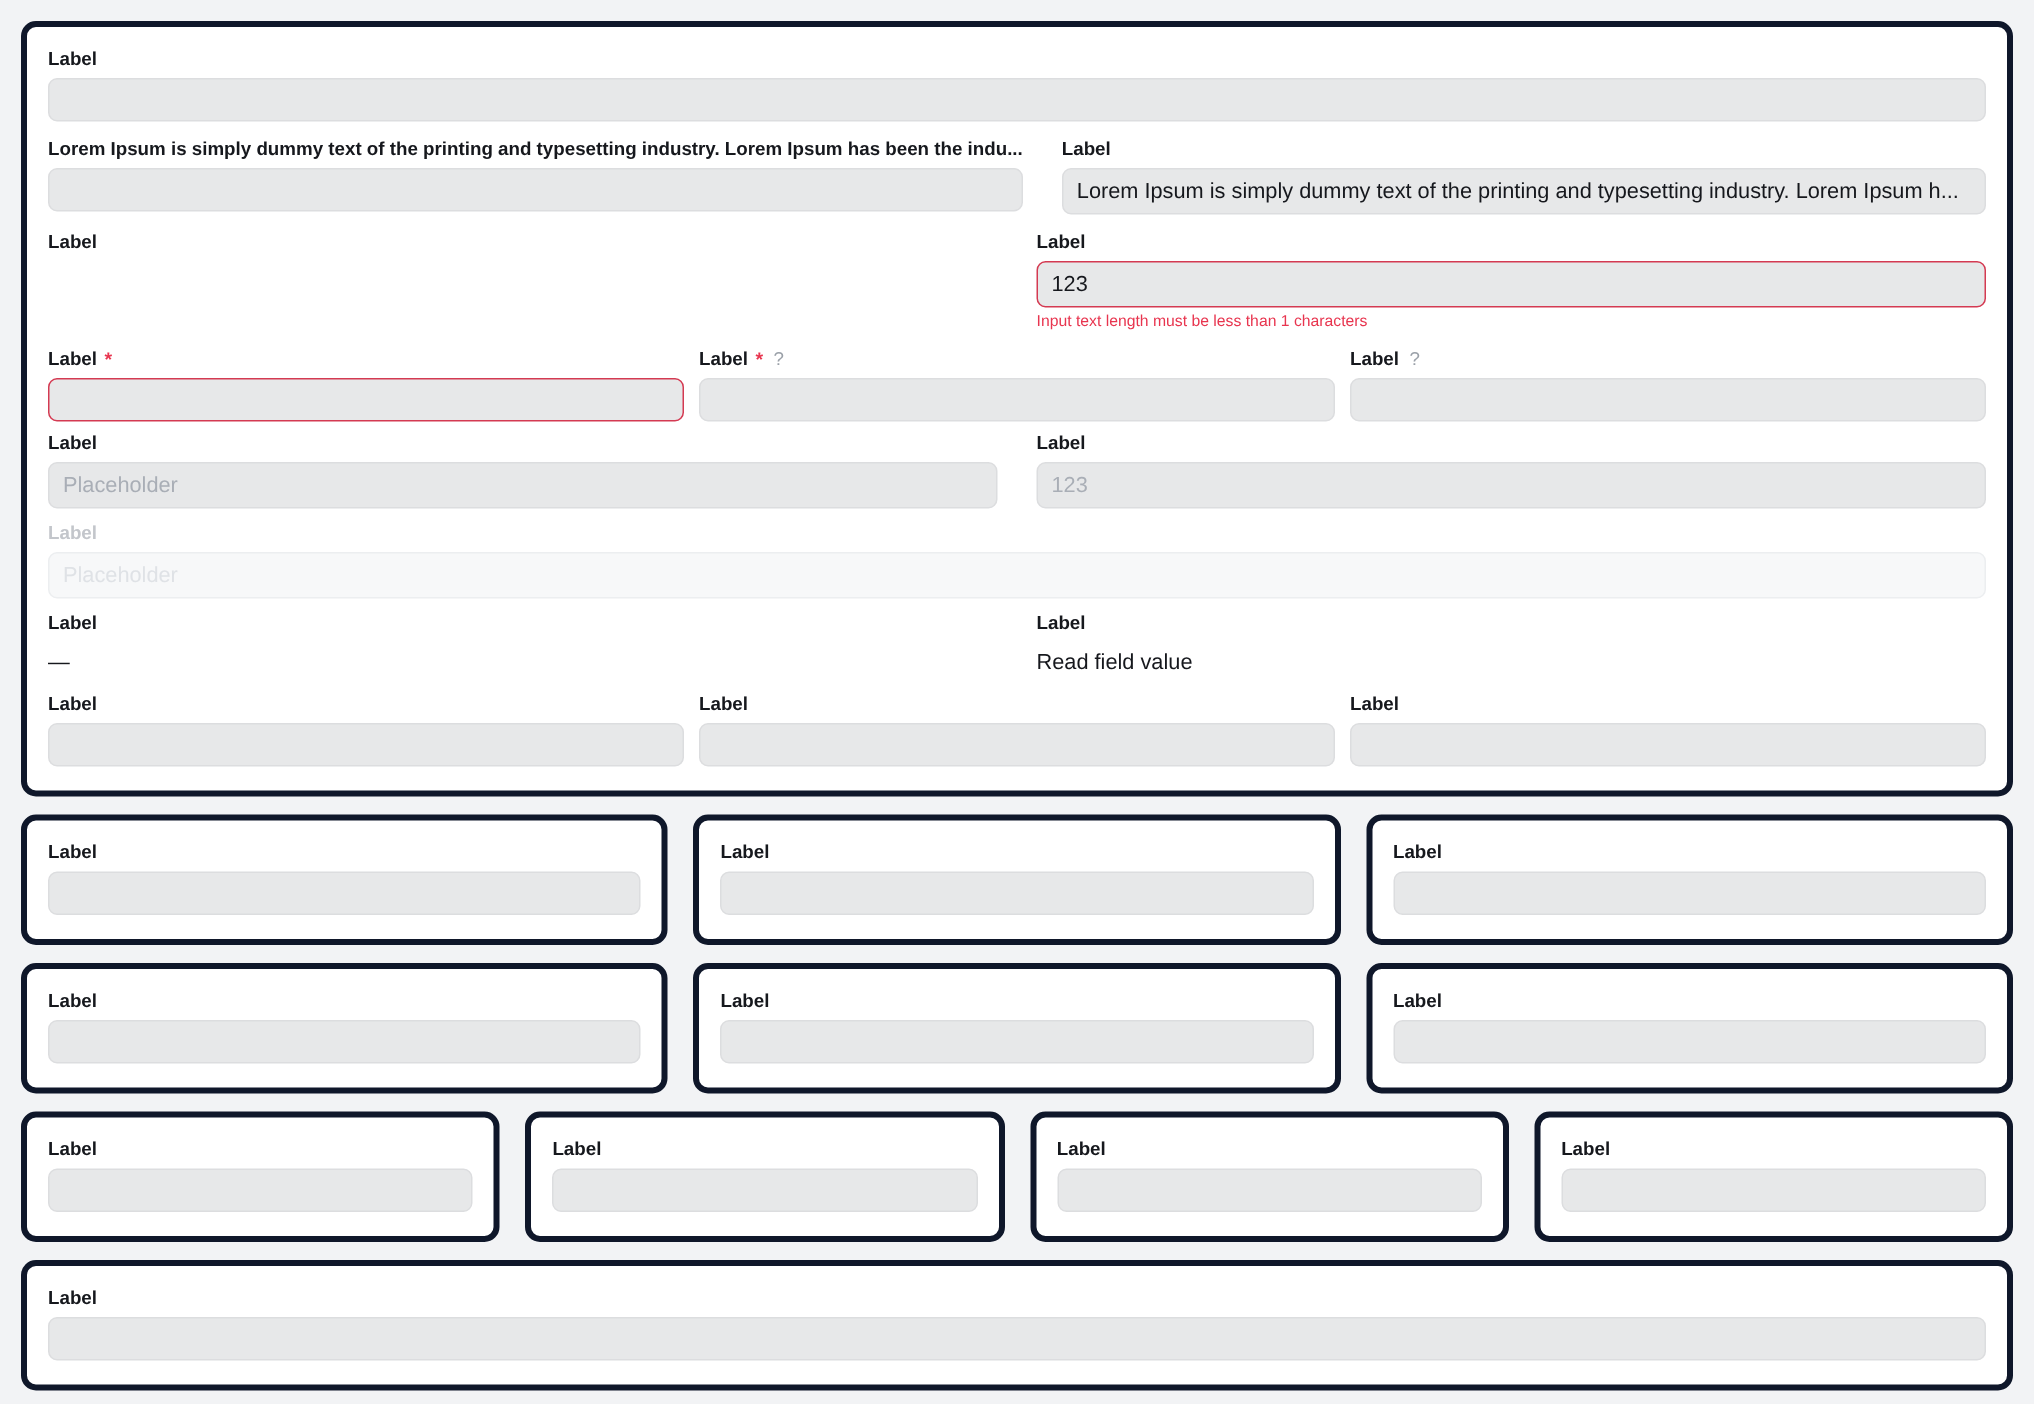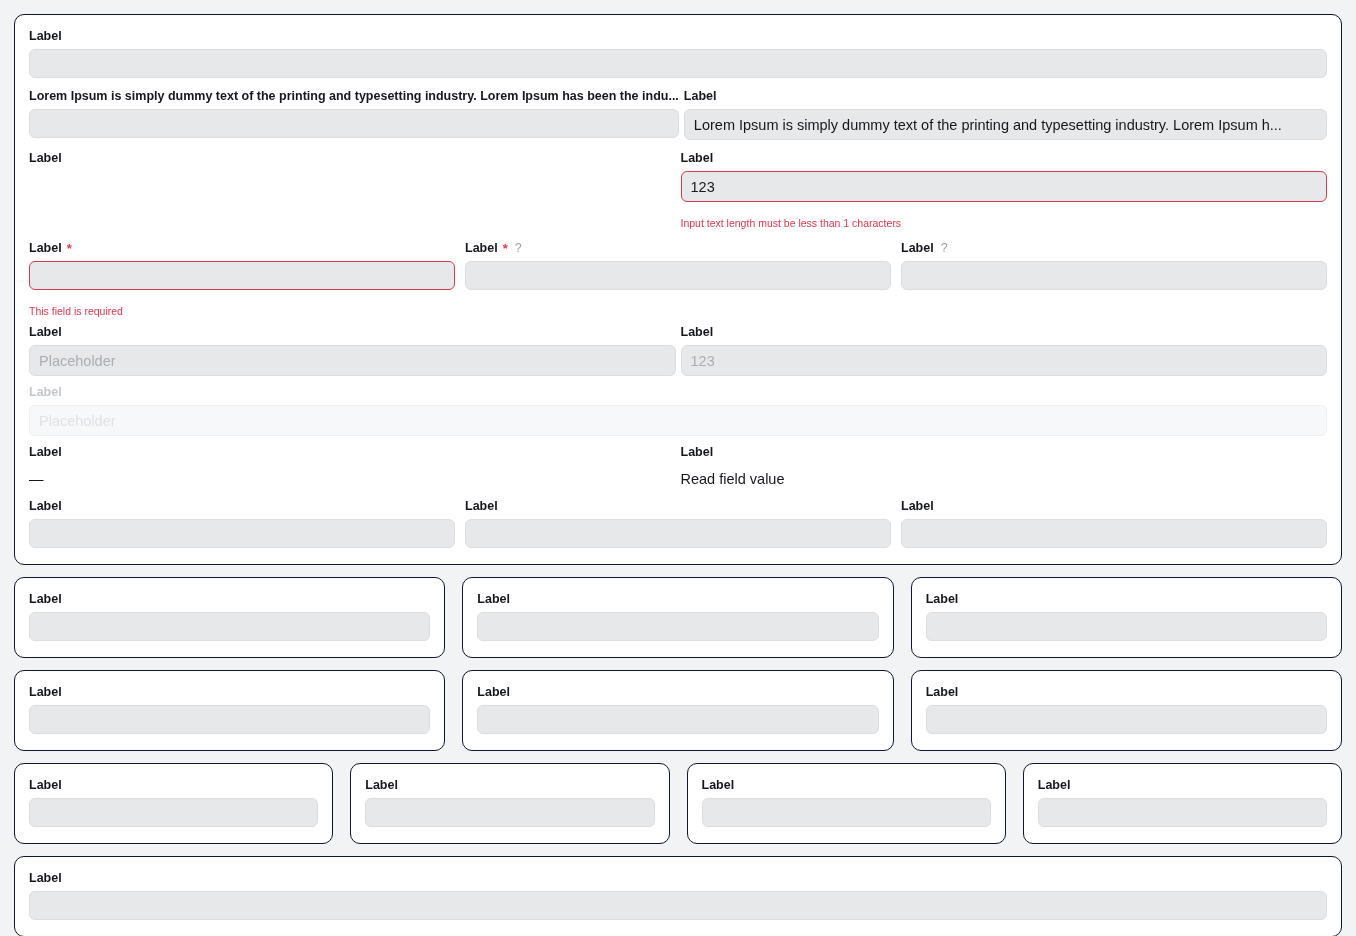--- a/index.html
+++ b/index.html
@@ -9,21 +9,21 @@
     background: #f2f3f5;
     font-family: "Liberation Sans", sans-serif;
     -webkit-font-smoothing: antialiased;
   }
   .page { width: 1356px; height: 936px; padding: 14px; }
 
   
   .card {
     background: #ffffff;
     border-radius: 10px;
-    border: 1px solid #0f172a;
+    border: 4px solid #0f172a;
   }
   .card-pad { padding: 14px 14px 16px 14px; }
 
   
   .field { display: block; }
   .label {
     font-size: 12.5px;
     font-weight: 700;
     color: #16181d;
     line-height: 15px;
@@ -58,42 +58,42 @@
     outline: none;
   }
   .input.tall { height: 31px; font-size: 14.5px; }
   .input::placeholder { color: #a9aeb6; }
 
   .input.error { border: 1.5px solid #d43a52; background: #e7e8e9; }
   .err-msg {
     color: #e8354f;
     font-size: 10.5px;
     line-height: 13px;
-    margin-top: 15px;
+    margin-top: 3px;
     display: block;
   }
 
   
   .field.disabled .label { color: #c3c6cb; font-weight: 700; }
   .input.disabled {
     background: #f7f8f9;
     border-color: #eceef0;
     color: #d3d6da;
   }
   .input.disabled::placeholder { color: #dfe2e6; }
 
   
   .ro-value {
     font-size: 14.5px;
     color: #16181d;
     line-height: 22px;
     padding-top: 3px;
     min-height: 25px;
   }
-  .grid2 { display: grid; grid-template-columns: 1fr 1fr; column-gap: 5px; }
+  .grid2 { display: grid; grid-template-columns: 1fr 1fr; column-gap: 26px; }
   .grid3 { display: grid; grid-template-columns: 1fr 1fr 1fr; column-gap: 10px; }
   .r { margin-bottom: 11px; }
   .r-tight { margin-bottom: 8px; }
 
   .cardrow { display: grid; column-gap: 17px; margin-top: 12px; }
   .cardrow.c3 { grid-template-columns: 1fr 1fr 1fr; }
   .cardrow.c4 { grid-template-columns: 1fr 1fr 1fr 1fr; }
   .cardrow.c1 { grid-template-columns: 1fr; }
 </style>
 </head>
@@ -132,21 +132,20 @@
       </div>
     </div>
 
     <div class="r-tight grid3" style="margin-bottom:7px;">
       <div class="field">
         <div class="label-row">
           <span class="label">Label</span>
           <span class="req">*</span>
         </div>
         <input class="input error" type="text" value="" style="">
-        <span class="err-msg">This field is required</span>
       </div>
       <div class="field">
         <div class="label-row">
           <span class="label">Label</span>
           <span class="req">*</span>
           <span class="help-icon">?</span>
         </div>
         <input class="input" type="text" value="" style="">
       </div>
       <div class="field">

